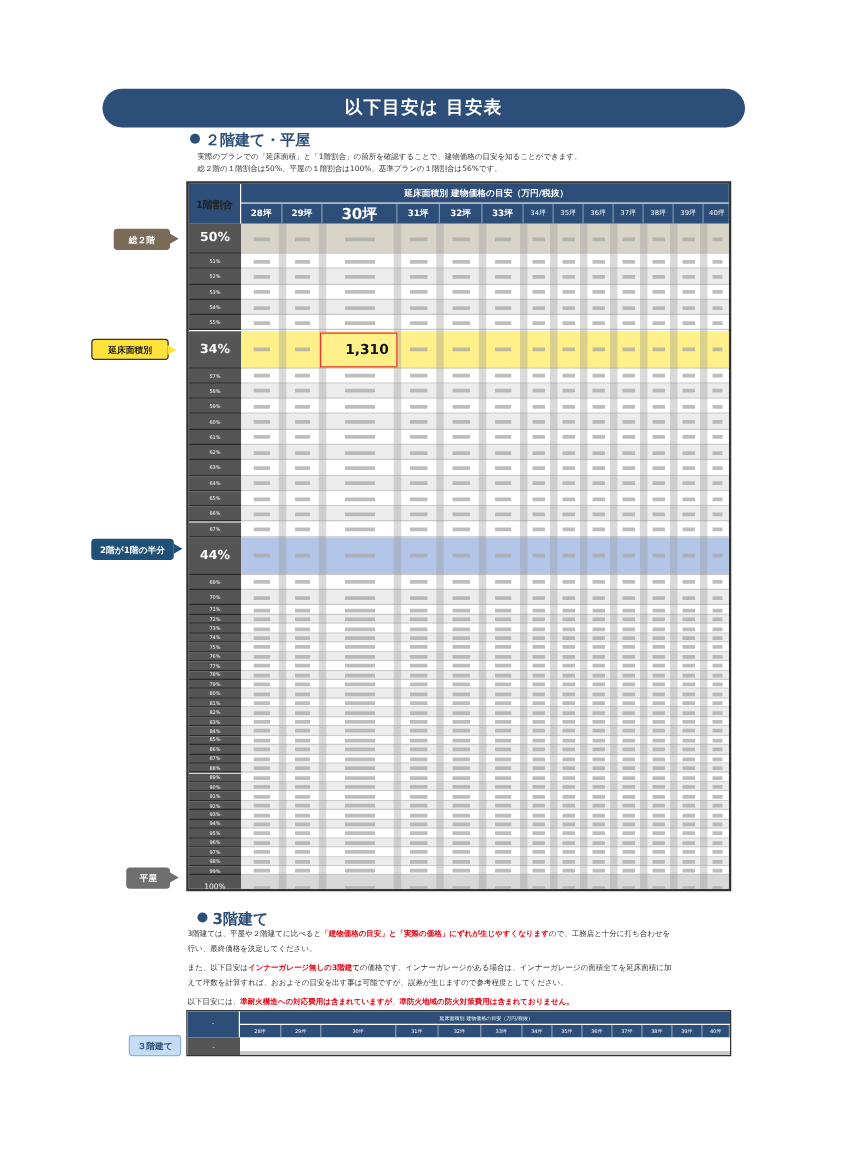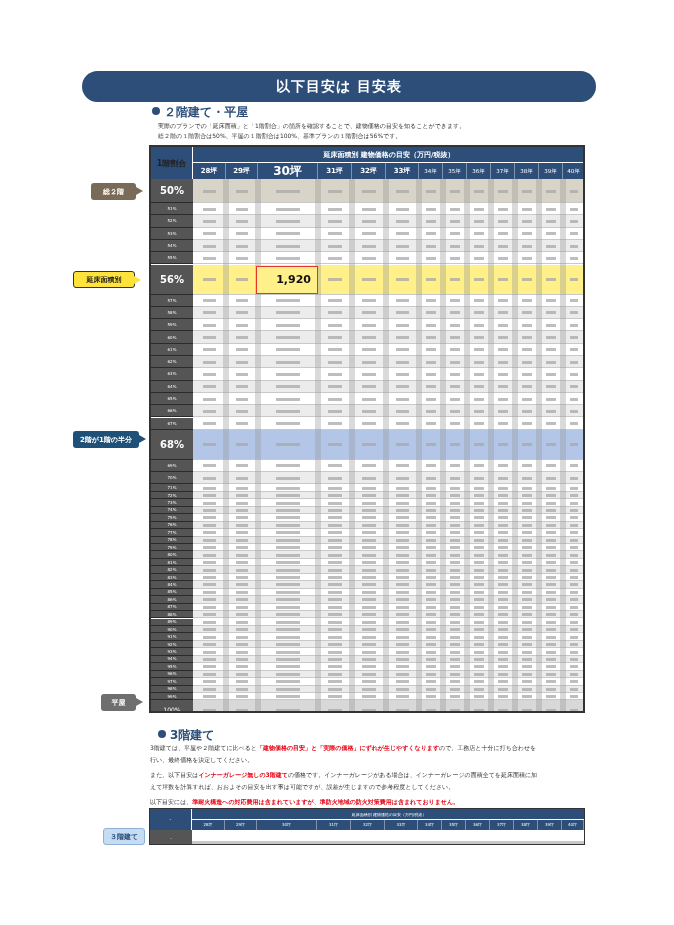--- a/index.html
+++ b/index.html
@@ -166,21 +166,21 @@
         <div class="cell-blur" style="left: 169.2px; width: 13.6px; top: 4.65px;"></div>
         <div class="cell-blur" style="left: 202.9px; width: 13.2px; top: 4.65px;"></div>
         <div class="cell-blur" style="left: 233.2px; width: 9.6px; top: 4.65px;"></div>
         <div class="cell-blur" style="left: 257.2px; width: 9.6px; top: 4.65px;"></div>
         <div class="cell-blur" style="left: 281.2px; width: 9.6px; top: 4.65px;"></div>
         <div class="cell-blur" style="left: 305.2px; width: 9.6px; top: 4.65px;"></div>
         <div class="cell-blur" style="left: 329.2px; width: 9.6px; top: 4.65px;"></div>
         <div class="cell-blur" style="left: 353.2px; width: 9.6px; top: 4.65px;"></div>
         <div class="cell-blur" style="left: 376.6px; width: 8.8px; top: 4.65px;"></div>
       </div>
-      <div class="row-lbl big" style="top: 117.5px; height: 30px;">56%</div>
+      <div class="row-lbl big" style="top: 117.5px; height: 30px;">34%</div>
       <div class="row-band" style="top: 117.5px; height: 30px; background: rgb(255, 240, 138); border-bottom: 1px solid rgb(201, 201, 201);">
         <div class="cell-blur" style="left: 9.9px; width: 13.2px; top: 13.5px;"></div>
         <div class="cell-blur" style="left: 42.6px; width: 12.8px; top: 13.5px;"></div>
         <div class="cell-blur" style="left: 135.2px; width: 13.6px; top: 13.5px;"></div>
         <div class="cell-blur" style="left: 169.2px; width: 13.6px; top: 13.5px;"></div>
         <div class="cell-blur" style="left: 202.9px; width: 13.2px; top: 13.5px;"></div>
         <div class="cell-blur" style="left: 233.2px; width: 9.6px; top: 13.5px;"></div>
         <div class="cell-blur" style="left: 257.2px; width: 9.6px; top: 13.5px;"></div>
         <div class="cell-blur" style="left: 281.2px; width: 9.6px; top: 13.5px;"></div>
         <div class="cell-blur" style="left: 305.2px; width: 9.6px; top: 13.5px;"></div>
@@ -357,21 +357,21 @@
         <div class="cell-blur" style="left: 169.2px; width: 13.6px; top: 4.65px;"></div>
         <div class="cell-blur" style="left: 202.9px; width: 13.2px; top: 4.65px;"></div>
         <div class="cell-blur" style="left: 233.2px; width: 9.6px; top: 4.65px;"></div>
         <div class="cell-blur" style="left: 257.2px; width: 9.6px; top: 4.65px;"></div>
         <div class="cell-blur" style="left: 281.2px; width: 9.6px; top: 4.65px;"></div>
         <div class="cell-blur" style="left: 305.2px; width: 9.6px; top: 4.65px;"></div>
         <div class="cell-blur" style="left: 329.2px; width: 9.6px; top: 4.65px;"></div>
         <div class="cell-blur" style="left: 353.2px; width: 9.6px; top: 4.65px;"></div>
         <div class="cell-blur" style="left: 376.6px; width: 8.8px; top: 4.65px;"></div>
       </div>
-      <div class="row-lbl big" style="top: 282.8px; height: 30px;">68%</div>
+      <div class="row-lbl big" style="top: 282.8px; height: 30px;">44%</div>
       <div class="row-band" style="top: 282.8px; height: 30px; background: rgb(179, 198, 231); border-bottom: 1px solid rgb(201, 201, 201);">
         <div class="cell-blur" style="left: 9.9px; width: 13.2px; top: 13.5px;"></div>
         <div class="cell-blur" style="left: 42.6px; width: 12.8px; top: 13.5px;"></div>
         <div class="cell-blur" style="left: 83px; width: 24px; top: 13.5px;"></div>
         <div class="cell-blur" style="left: 135.2px; width: 13.6px; top: 13.5px;"></div>
         <div class="cell-blur" style="left: 169.2px; width: 13.6px; top: 13.5px;"></div>
         <div class="cell-blur" style="left: 202.9px; width: 13.2px; top: 13.5px;"></div>
         <div class="cell-blur" style="left: 233.2px; width: 9.6px; top: 13.5px;"></div>
         <div class="cell-blur" style="left: 257.2px; width: 9.6px; top: 13.5px;"></div>
         <div class="cell-blur" style="left: 281.2px; width: 9.6px; top: 13.5px;"></div>
@@ -897,21 +897,21 @@
       <div class="vline" style="left: 164px;"></div>
       <div class="vline" style="left: 198px;"></div>
       <div class="vline" style="left: 232px;"></div>
       <div class="vline" style="left: 265px;"></div>
       <div class="vline" style="left: 289px;"></div>
       <div class="vline" style="left: 313px;"></div>
       <div class="vline" style="left: 337px;"></div>
       <div class="vline" style="left: 361px;"></div>
       <div class="vline" style="left: 385px;"></div>
       <div class="vline" style="left: 409px;"></div>
-      <div class="highlight-cell" style="top: 118.5px;">1,920</div>
+      <div class="highlight-cell" style="top: 118.5px;">1,310</div>
     </div>
 </div>
 
 <div class="callout c-sou">総２階</div>
 <div class="callout c-kijun">延床面積別</div>
 <div class="callout c-half">2階が1階の半分</div>
 <div class="callout c-hira">平屋</div>
 
 <div class="sec-title" style="left:158px;top:727px;"><span class="dot"></span><span>3階建て</span></div>
 <div class="para" style="left:150px;top:743px;"><span>3階建ては、平屋や２階建てに比べると</span><span class="red">「建物価格の目安」と「実際の価格」にずれが生じやすくなります</span><span>ので、工務店と十分に打ち合わせを</span></div>

